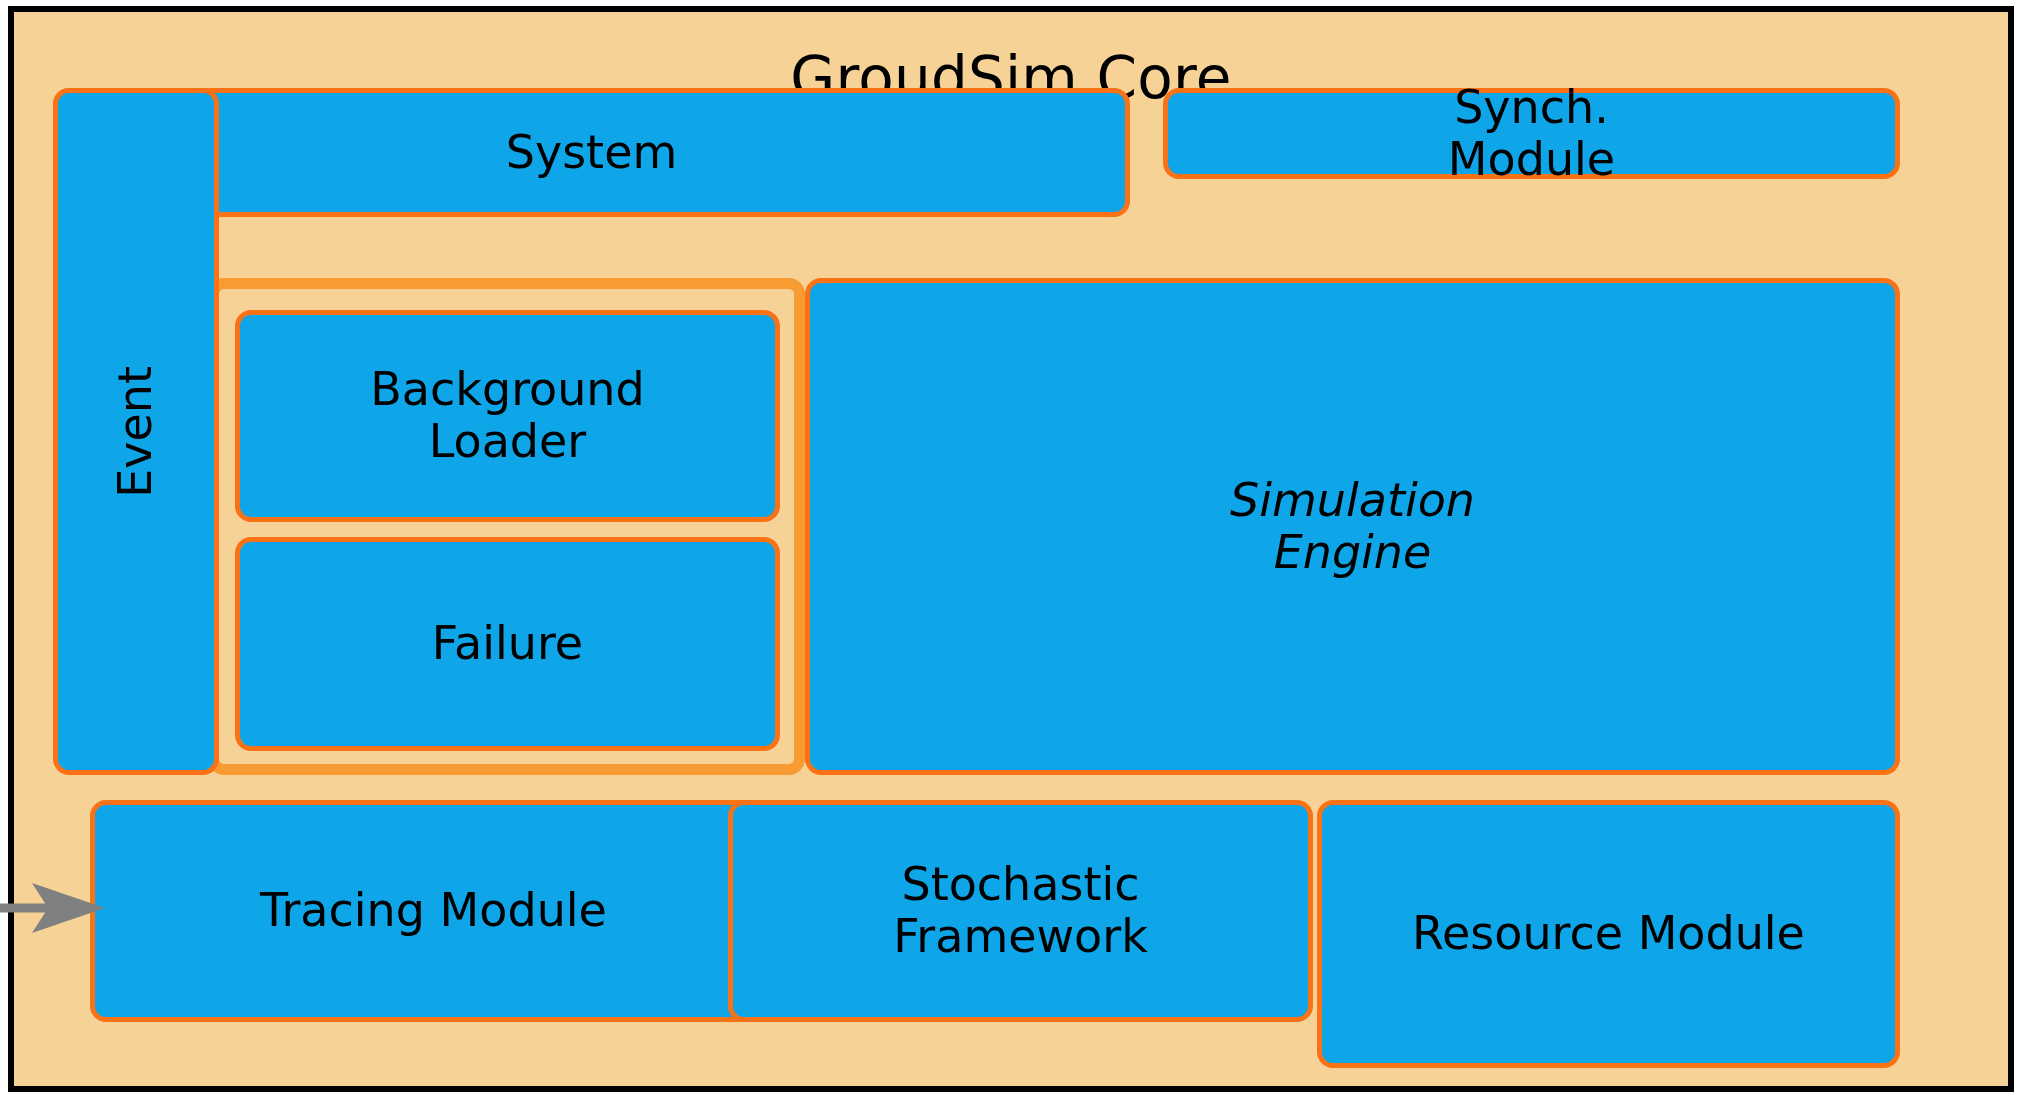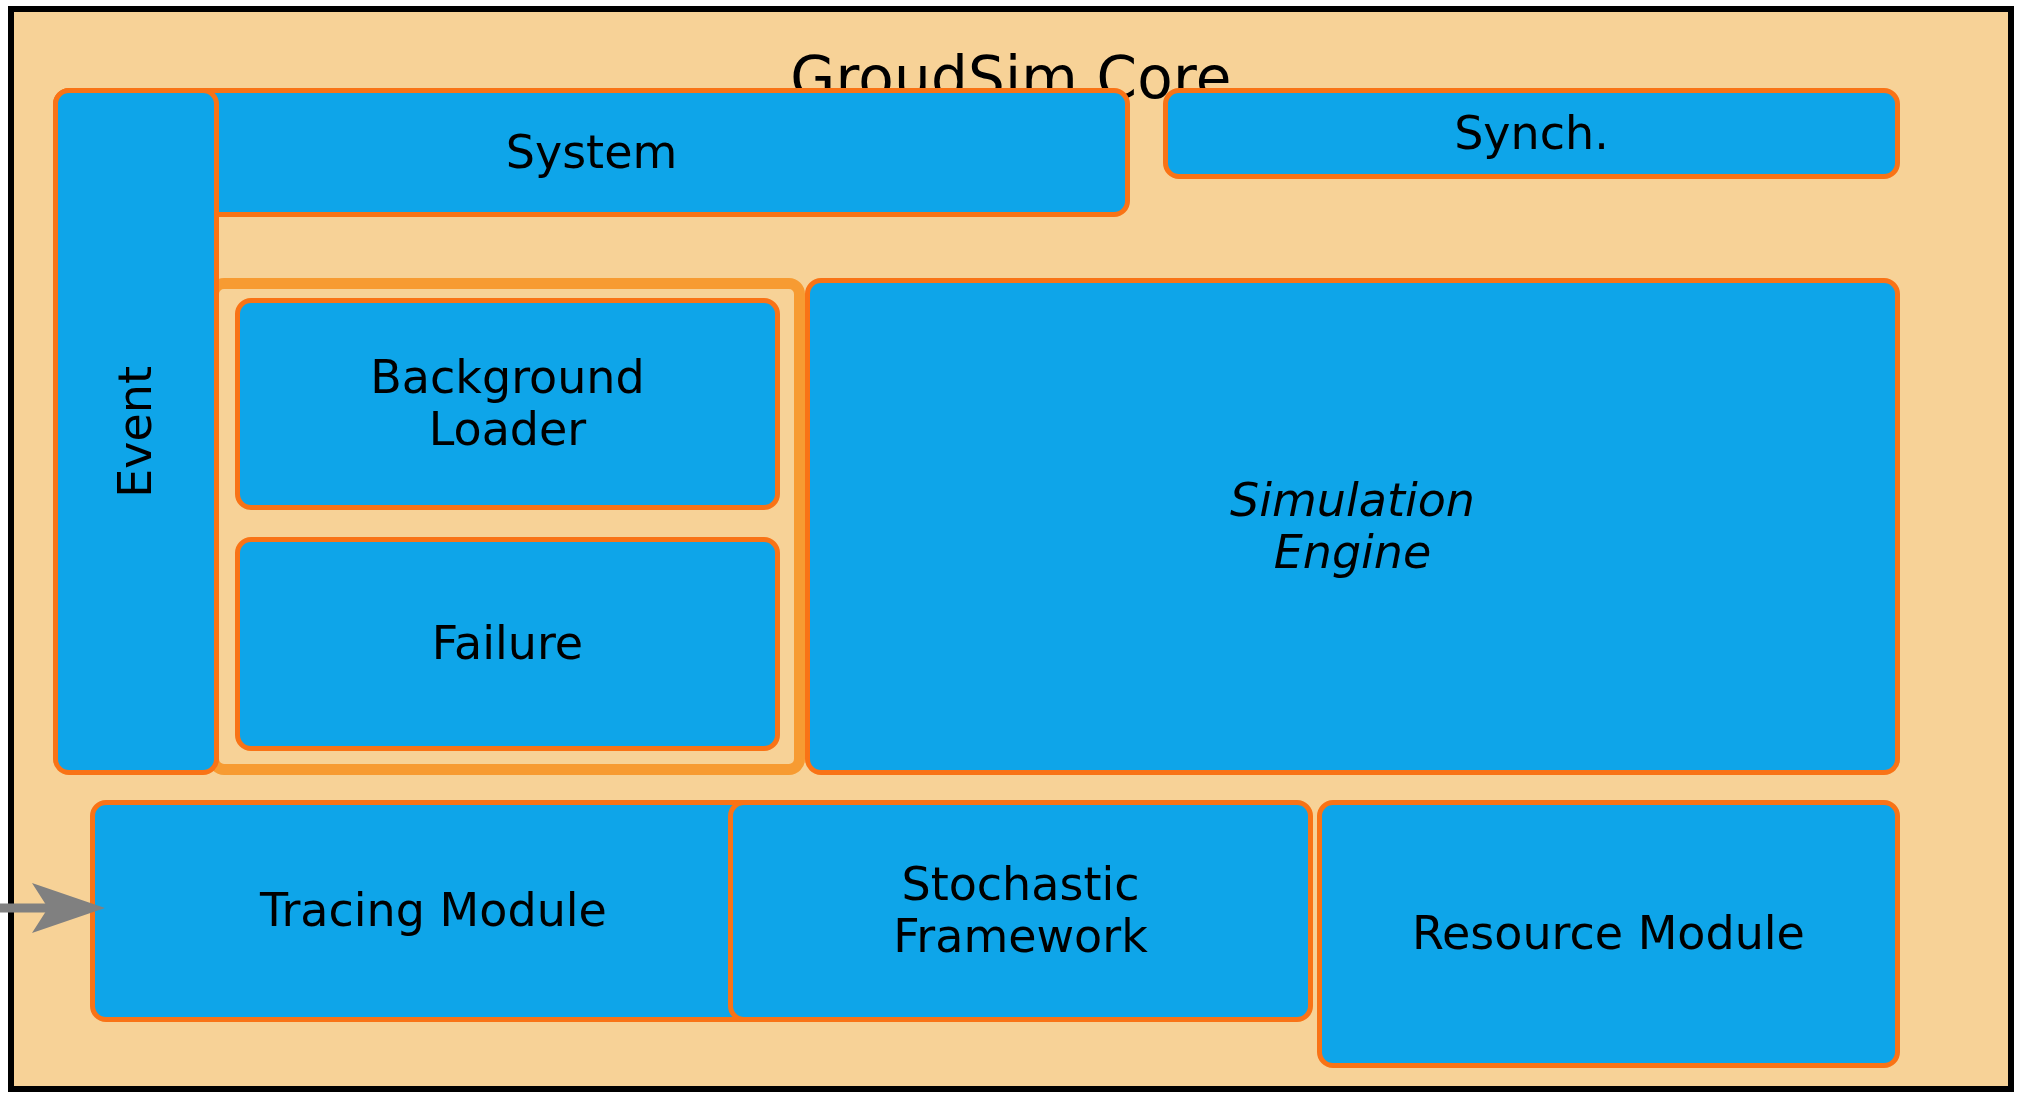--- a/index.html
+++ b/index.html
@@ -102,21 +102,21 @@
   
   #mid-group {
     left: 208px;
     top: 278px;
     width: 597px;
     height: 497px;
     z-index: 2;
   }
   #loader-card {
     left: 235px;
-    top: 298px;
+    top: 310px;
     width: 545px;
     height: 212px;
     z-index: 4;
   }
   #failure-card {
     left: 235px;
     top: 537px;
     width: 545px;
     height: 214px;
     z-index: 4;
@@ -172,20 +172,21 @@
     <div class="core-title">GroudSim Core</div>
   </div>
 
   <div class="card" id="system-card">
     <span>System</span>
   </div>
 
   <div class="card" id="synch-card">
     <span>
       <span>Synch.</span><br>
+      <span>Module</span>
     </span>
   </div>
 
   <div class="card" id="event-card">
     <span id="event-label">Event</span>
   </div>
 
   <div class="group" id="mid-group"></div>
 
   <div class="card" id="loader-card">

